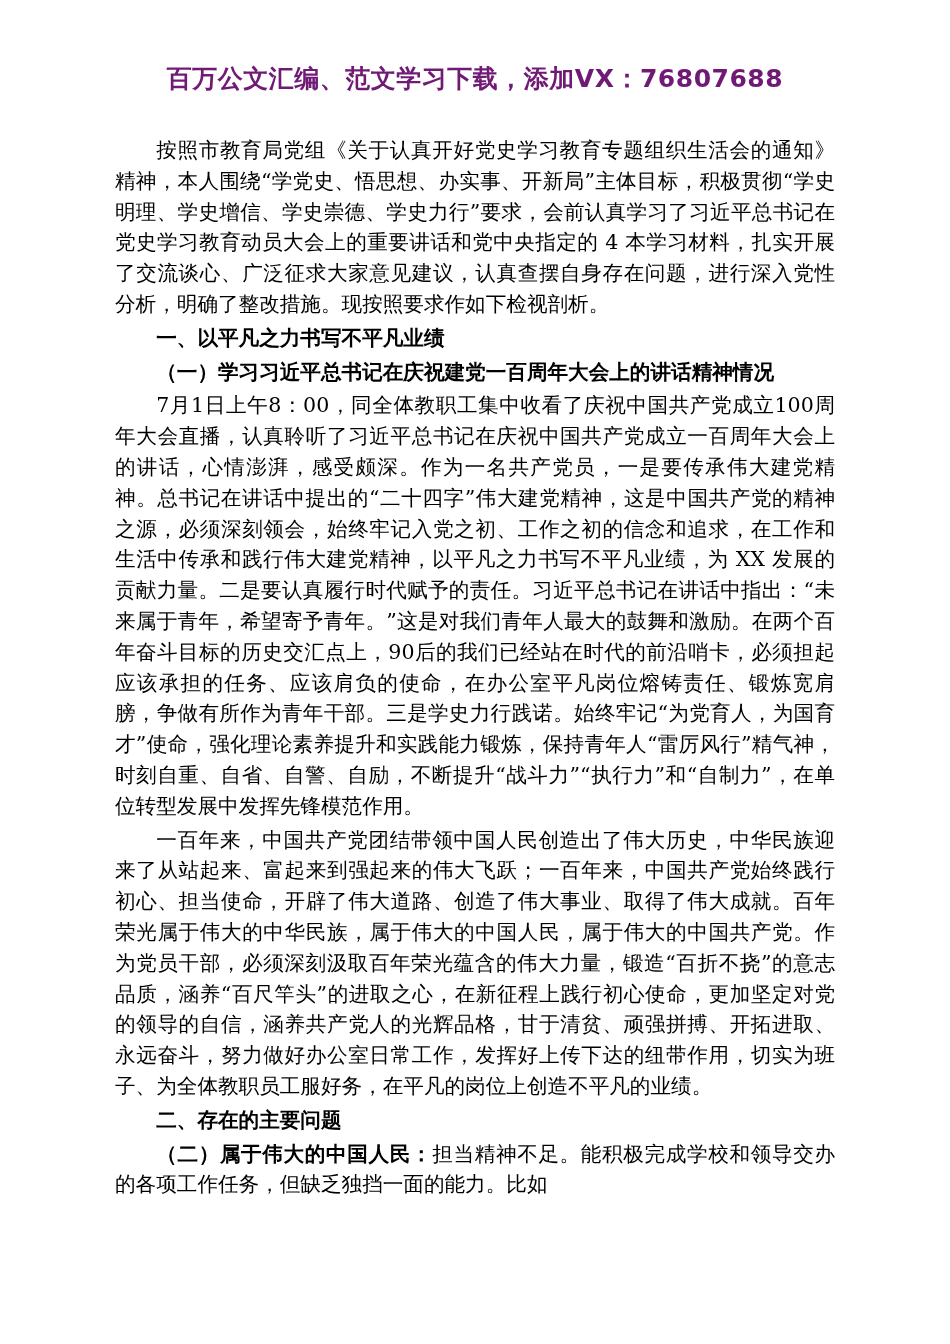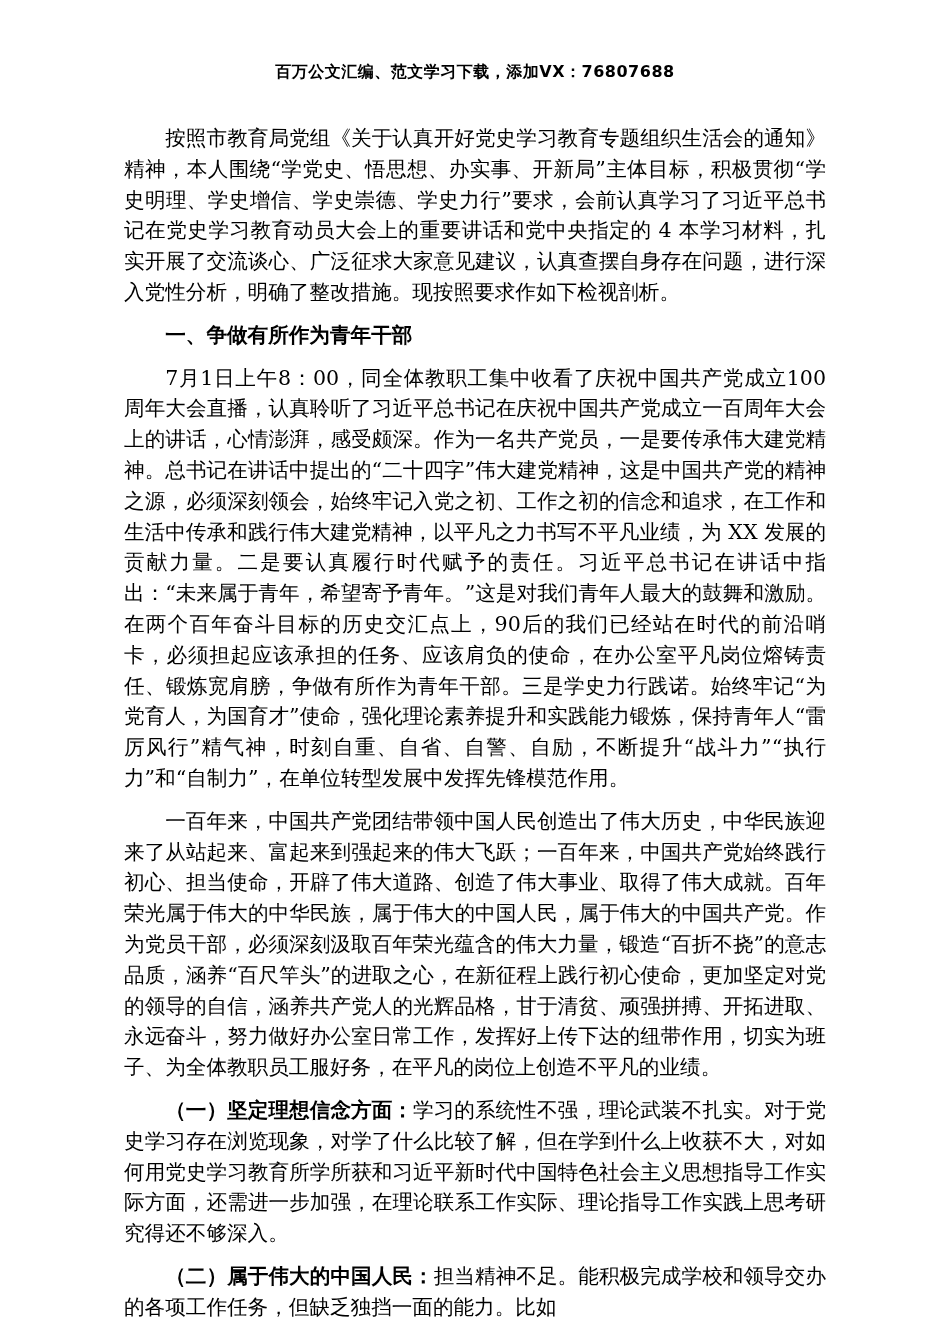--- a/index.html
+++ b/index.html
@@ -17,31 +17,31 @@
   .page {
     position: relative;
     width: 950px;
     height: 1344px;
     box-sizing: border-box;
     padding: 0 112px;
   }
   .watermark {
     margin-top: 62px;
     text-align: center;
-    color: #000000;
-    font-size: 16px;
+    color: #701a75;
+    font-size: 25px;
     font-weight: bold;
     letter-spacing: 0.5px;
     font-family: "DejaVu Sans", "Liberation Sans", sans-serif;
   }
   .doc-body {
     margin-top: 40px;
   }
   p.para {
-    margin: 12px;
+    margin: 3px;
     font-size: 20.6px;
     line-height: 30.8px;
     text-align: justify;
     text-justify: inter-ideograph;
     letter-spacing: 0px;
   }
   p.indent {
     text-indent: 2em;
   }
   p.heading {
@@ -60,27 +60,28 @@
 <body>
 
 <div class="page">
 
   <div class="watermark">百万公文汇编、范文学习下载，添加VX：76807688</div>
 
   <div class="doc-body">
 
     <p class="para indent">按照市教育局党组《关于认真开好党史学习教育专题组织生活会的通知》精神，本人围绕“学党史、悟思想、办实事、开新局”主体目标，积极贯彻“学史明理、学史增信、学史崇德、学史力行”要求，会前认真学习了习近平总书记在党史学习教育动员大会上的重要讲话和党中央指定的 4 本学习材料，扎实开展了交流谈心、广泛征求大家意见建议，认真查摆自身存在问题，进行深入党性分析，明确了整改措施。现按照要求作如下检视剖析。</p>
 
-    <p class="para heading">一、争做有所作为青年干部</p>
+    <p class="para heading">一、以平凡之力书写不平凡业绩</p>
 
+    <p class="para subheading">（一）学习习近平总书记在庆祝建党一百周年大会上的讲话精神情况</p>
 
     <p class="para indent">7月1日上午8：00，同全体教职工集中收看了庆祝中国共产党成立100周年大会直播，认真聆听了习近平总书记在庆祝中国共产党成立一百周年大会上的讲话，心情澎湃，感受颇深。作为一名共产党员，一是要传承伟大建党精神。总书记在讲话中提出的“二十四字”伟大建党精神，这是中国共产党的精神之源，必须深刻领会，始终牢记入党之初、工作之初的信念和追求，在工作和生活中传承和践行伟大建党精神，以平凡之力书写不平凡业绩，为 XX 发展的贡献力量。二是要认真履行时代赋予的责任。习近平总书记在讲话中指出：“未来属于青年，希望寄予青年。”这是对我们青年人最大的鼓舞和激励。在两个百年奋斗目标的历史交汇点上，90后的我们已经站在时代的前沿哨卡，必须担起应该承担的任务、应该肩负的使命，在办公室平凡岗位熔铸责任、锻炼宽肩膀，争做有所作为青年干部。三是学史力行践诺。始终牢记“为党育人，为国育才”使命，强化理论素养提升和实践能力锻炼，保持青年人“雷厉风行”精气神，时刻自重、自省、自警、自励，不断提升“战斗力”“执行力”和“自制力”，在单位转型发展中发挥先锋模范作用。</p>
 
 
     <p class="para indent">一百年来，中国共产党团结带领中国人民创造出了伟大历史，中华民族迎来了从站起来、富起来到强起来的伟大飞跃；一百年来，中国共产党始终践行初心、担当使命，开辟了伟大道路、创造了伟大事业、取得了伟大成就。百年荣光属于伟大的中华民族，属于伟大的中国人民，属于伟大的中国共产党。作为党员干部，必须深刻汲取百年荣光蕴含的伟大力量，锻造“百折不挠”的意志品质，涵养“百尺竿头”的进取之心，在新征程上践行初心使命，更加坚定对党的领导的自信，涵养共产党人的光辉品格，甘于清贫、顽强拼搏、开拓进取、永远奋斗，努力做好办公室日常工作，发挥好上传下达的纽带作用，切实为班子、为全体教职员工服好务，在平凡的岗位上创造不平凡的业绩。</p>
 
+    <p class="para heading">二、存在的主要问题</p>
 
-    <p class="para indent"><span class="inline-bold">（一）坚定理想信念方面：</span><span>学习的系统性不强，理论武装不扎实。对于党史学习存在浏览现象，对学了什么比较了解，但在学到什么上收获不大，对如何用党史学习教育所学所获和习近平新时代中国特色社会主义思想指导工作实际方面，还需进一步加强，在理论联系工作实际、理论指导工作实践上思考研究得还不够深入。</span></p>
 
     <p class="para indent"><span class="inline-bold">（二）属于伟大的中国人民：</span><span>担当精神不足。能积极完成学校和领导交办的各项工作任务，但缺乏独挡一面的能力。比如</span></p>
 
   </div>
 </div>
 
 </body></html>

